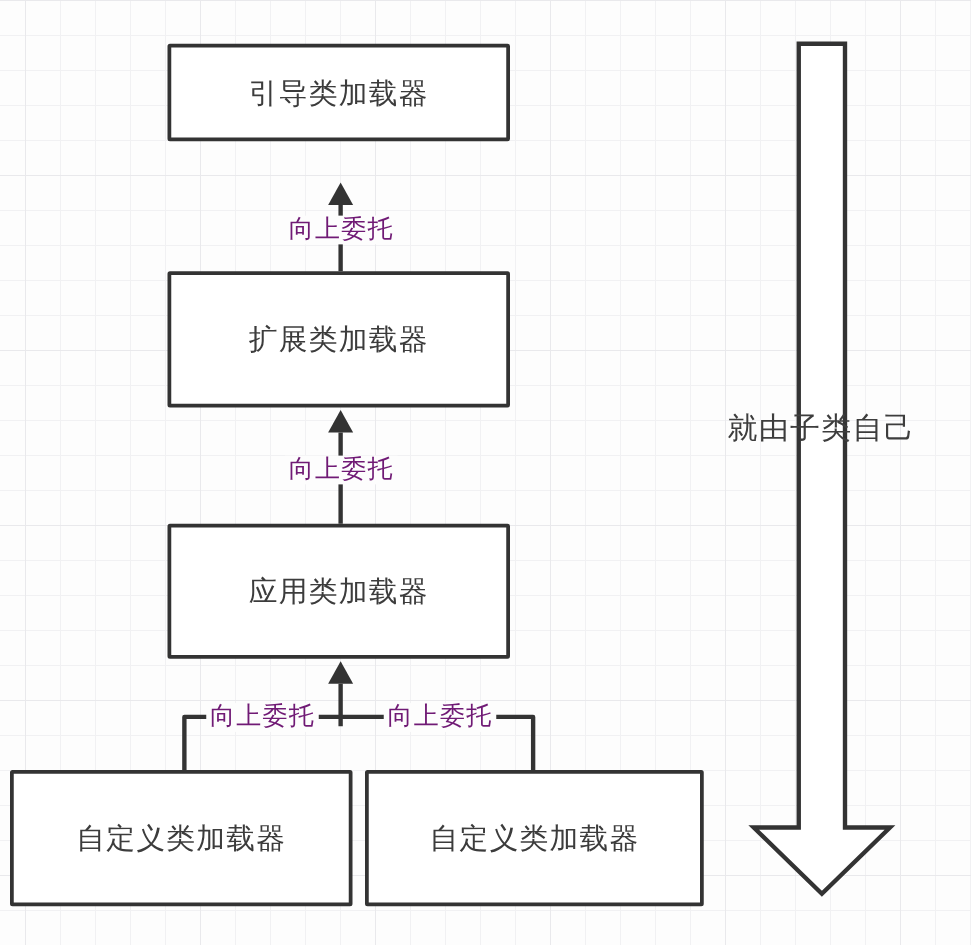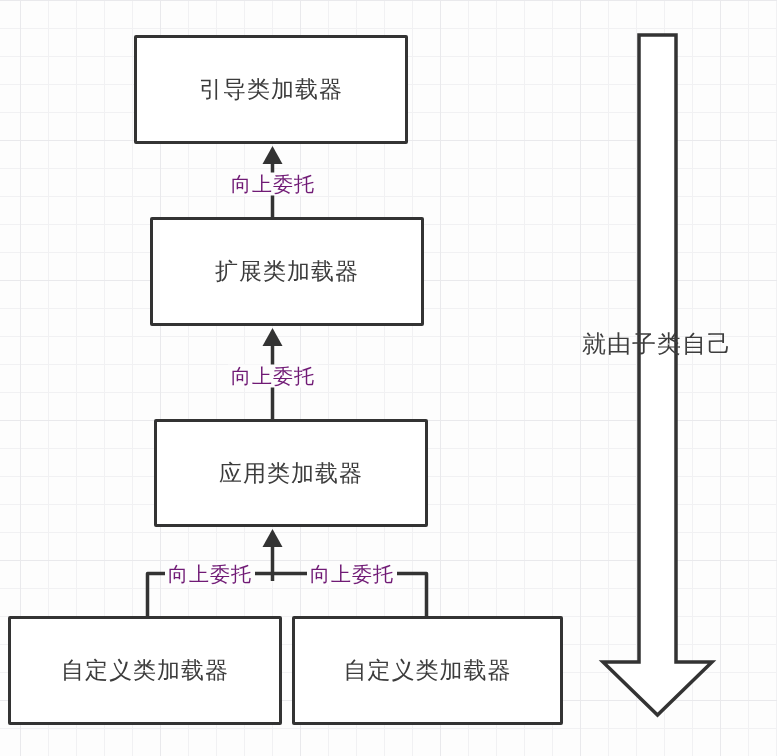--- a/index.html
+++ b/index.html
@@ -39,23 +39,23 @@
     border-radius: 2px;
     display: flex;
     align-items: center;
     justify-content: center;
     z-index: 2;
     color: #3c3c3c;
     font-size: 23px;
     letter-spacing: 1px;
     white-space: nowrap;
   }
-  .node-bootstrap   { left: 134px; top:  35px; width: 274px; height: 109px; }
-  .node-extension   { left: 150px; top: 217px; width: 274px; height: 109px; }
-  .node-application { left: 134px; top: 419px; width: 274px; height: 108px; margin-left: 20px; }
+  .node-bootstrap   { left: 134px; top:  35px; width: 274px; height: 78px; }
+  .node-extension   { left: 134px; top: 217px; width: 274px; height: 109px; }
+  .node-application { left: 134px; top: 419px; width: 274px; height: 108px; }
   .node-custom-left { left:   8px; top: 616px; width: 274px; height: 109px; }
   .node-custom-right{ left: 292px; top: 616px; width: 271px; height: 109px; }
 
   .edge-label {
     position: absolute;
     transform: translate(-50%, -50%);
     z-index: 3;
     background: #fdfdfd;
     color: #701a75;
     font-size: 20px;

